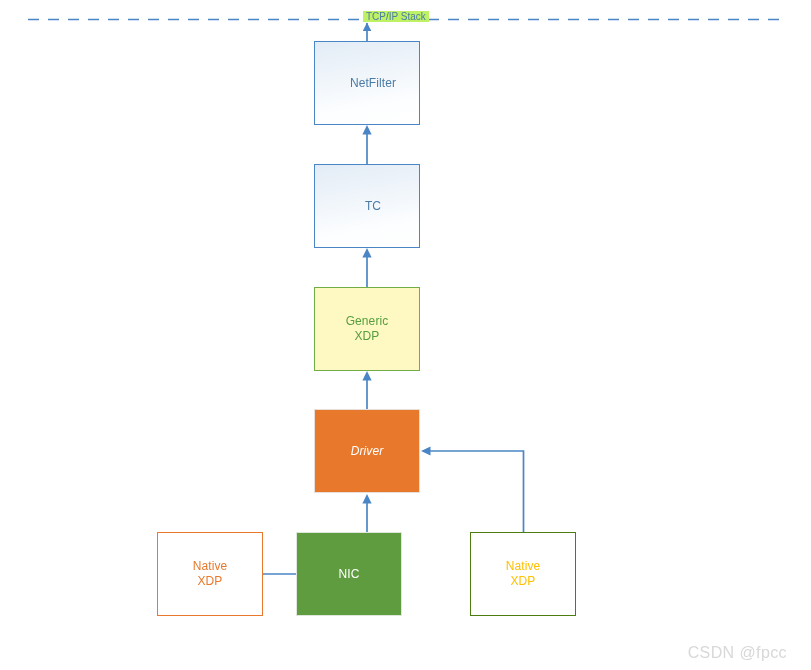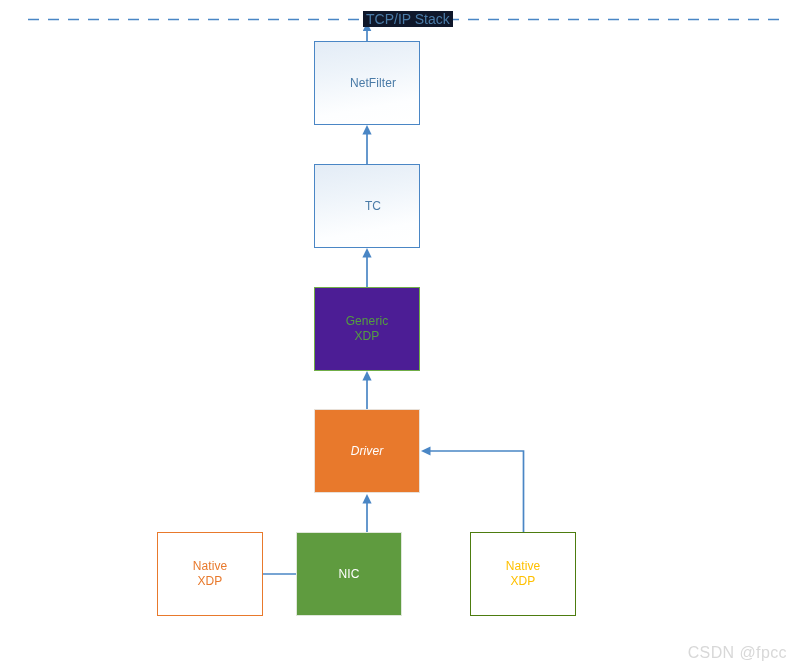--- a/index.html
+++ b/index.html
@@ -41,21 +41,21 @@
   .node.blue-grad {
     border: 1px solid #4a86c5;
     background: linear-gradient(170deg, #e3ecf6 0%, #eef4fa 35%, #fdfeff 75%, #ffffff 100%);
     color: #4a7ba7;
     box-shadow: 0 0 0 0 rgba(0,0,0,0);
     padding-left: 12px;
   }
   
   .node.green-outline {
     border: 1px solid #70ad47;
-    background: #4c1d95;
+    background: #fef9c3;
     color: #549e3f;
   }
   
   .node.orange-fill {
     border: 1px solid #e8e0d8;
     background: #e8792c;
     color: #ffffff;
   }
   
   .node.green-fill {
@@ -70,23 +70,23 @@
     color: #e8792c;
   }
   
   .node.yellow-outline {
     border: 1px solid #4d7c0f;
     background: #ffffff;
     color: #ffc000;
   }
   .stack-label {
     position: absolute;
-    font-size: 14px;
+    font-size: 10px;
     color: #4a7ba7;
-    background: #0f172a;
+    background: #bef264;
     padding: 0 3px;
     z-index: 3;
     white-space: nowrap;
   }
   .watermark {
     position: absolute;
     right: 24px;
     bottom: 8px;
     font-size: 16px;
     color: #d8d8d8;

